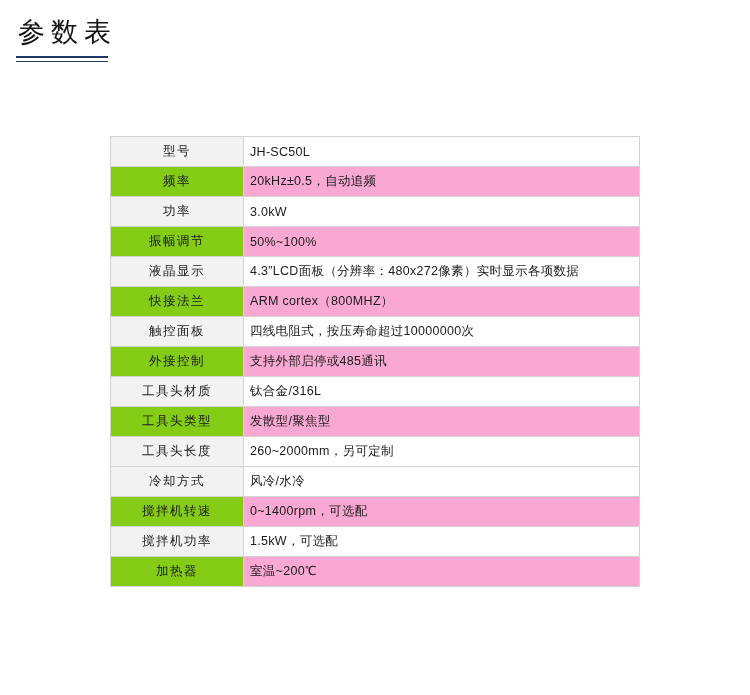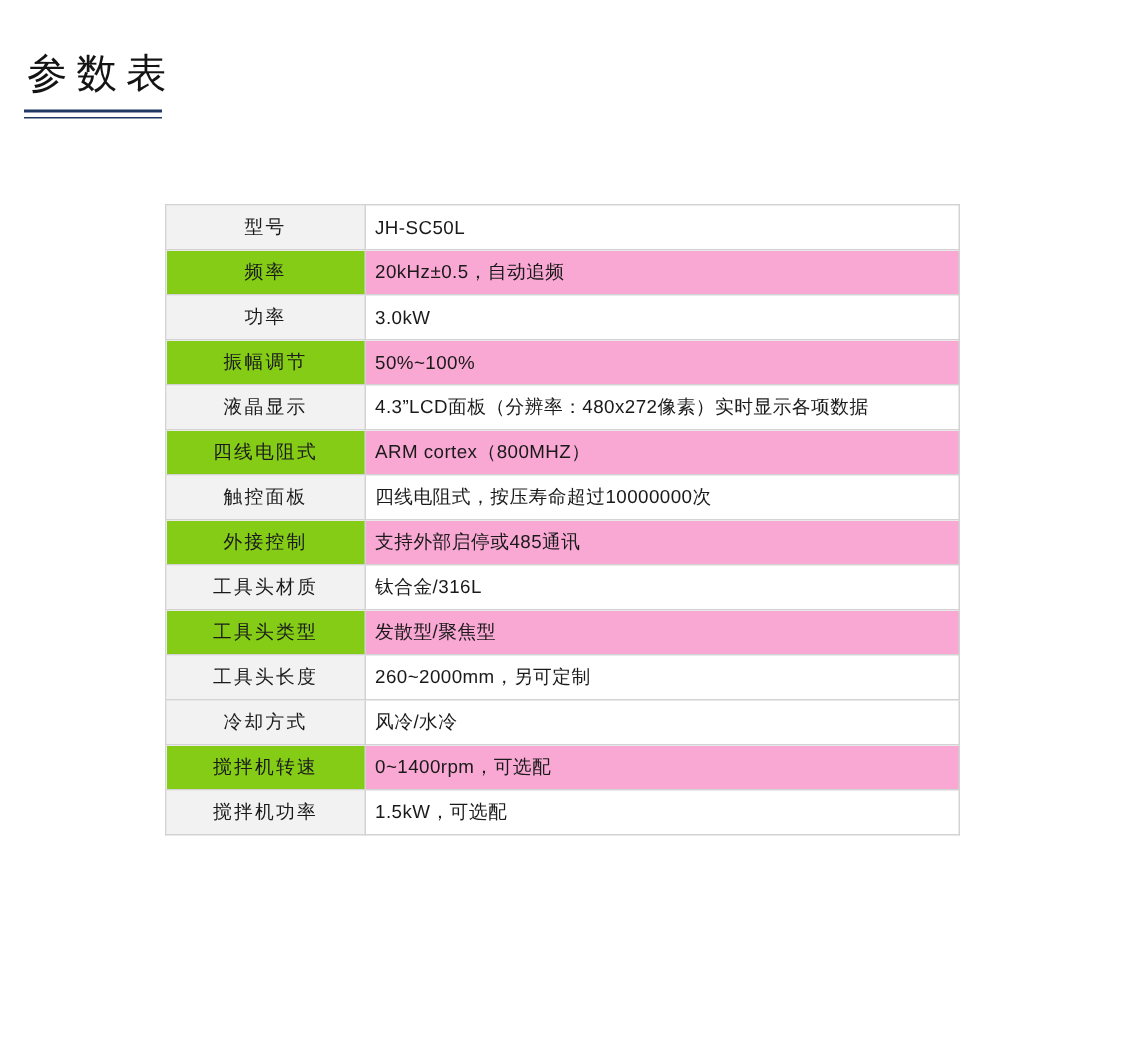--- a/index.html
+++ b/index.html
@@ -16,21 +16,21 @@
   }
   .page {
     position: relative;
     width: 750px;
     height: 695px;
     box-sizing: border-box;
   }
   .title-block {
     position: absolute;
     left: 14px;
-    top: 33px;
+    top: 16px;
   }
   .title-text {
     font-family: "Liberation Serif", serif;
     font-size: 27px;
     letter-spacing: 6px;
     color: #141414;
     line-height: 1.25;
     padding: 0 4px 6px 4px;
     font-weight: 400;
   }
@@ -111,21 +111,21 @@
         </tr>
         <tr class="alt">
           <td class="label">振幅调节</td>
           <td class="value">50%~100%</td>
         </tr>
         <tr>
           <td class="label">液晶显示</td>
           <td class="value">4.3”LCD面板（分辨率：480x272像素）实时显示各项数据</td>
         </tr>
         <tr class="alt">
-          <td class="label">四线电阻式</td>
+          <td class="label">快接法兰</td>
           <td class="value">ARM cortex（800MHZ）</td>
         </tr>
         <tr>
           <td class="label">触控面板</td>
           <td class="value">四线电阻式，按压寿命超过10000000次</td>
         </tr>
         <tr class="alt">
           <td class="label">外接控制</td>
           <td class="value">支持外部启停或485通讯</td>
         </tr>
@@ -146,17 +146,21 @@
           <td class="value">风冷/水冷</td>
         </tr>
         <tr class="alt">
           <td class="label">搅拌机转速</td>
           <td class="value">0~1400rpm，可选配</td>
         </tr>
         <tr>
           <td class="label">搅拌机功率</td>
           <td class="value">1.5kW，可选配</td>
         </tr>
+        <tr class="alt">
+          <td class="label">加热器</td>
+          <td class="value">室温~200℃</td>
+        </tr>
       </tbody>
     </table>
   </div>
 
 </div>
 
 </body></html>

